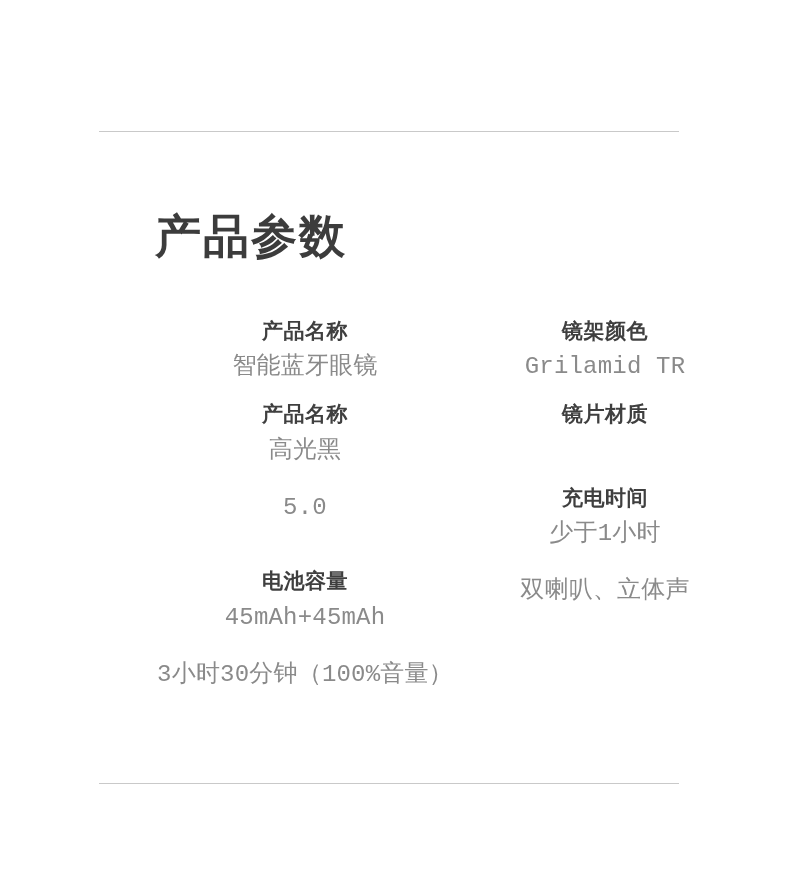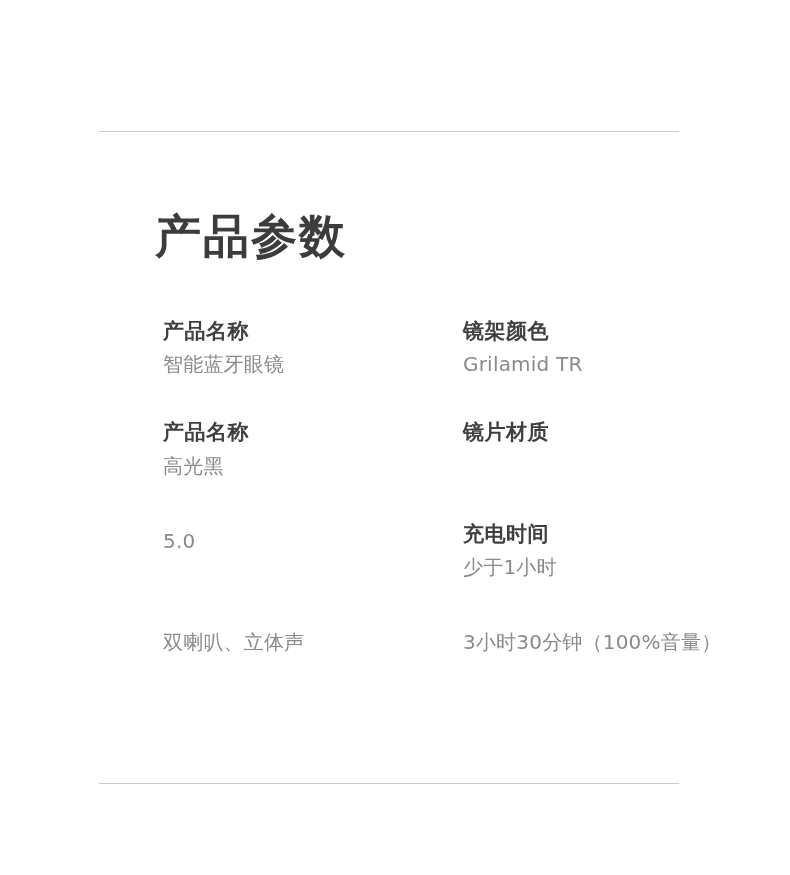--- a/index.html
+++ b/index.html
@@ -12,20 +12,21 @@
     background: #ffffff;
     font-family: "DejaVu Sans", "Liberation Sans", sans-serif;
     color: #4a4a4a;
     overflow: hidden;
   }
   .page {
     position: relative;
     width: 790px;
     height: 702px;
     box-sizing: border-box;
+    text-align: center;
   }
   .rule {
     position: absolute;
     left: 99px;
     width: 580px;
     height: 1px;
     background: #c9c9c9;
   }
   .rule-top { top: 131px; }
   .rule-bottom { top: 783px; }
@@ -44,42 +45,42 @@
   .specs {
     position: absolute;
     left: 155px;
     top: 318px;
     width: 600px;
   }
   .spec-grid {
     display: grid;
     grid-template-columns: 300px 300px;
     grid-auto-rows: auto;
-    row-gap: 42px;
-    margin-left: 8px;
+    row-gap: 19px;
   }
   .spec-cell {
     
   }
   .spec-label {
     font-size: 21px;
     font-weight: bold;
     color: #3f3f3f;
     line-height: 1.25;
     letter-spacing: 0.5px;
     white-space: pre;
   }
   .spec-value {
     margin-top: 7px;
-    font-size: 20px;
+    font-size: 24px;
     font-weight: normal;
     color: #8a8a8a;
     line-height: 1.3;
     letter-spacing: 0.2px;
     white-space: pre;
+    font-family: Liberation Mono, monospace;
   }
   .spec-cell.empty .spec-label,
   .spec-cell.empty .spec-value { visibility: hidden; }
 </style>
 </head>
 <body>
 
 <div class="page">
 
   <div class="rule rule-top"></div>
@@ -110,20 +111,24 @@
 
       <div class="spec-cell">
         <div class="spec-value">5.0</div>
       </div>
 
       <div class="spec-cell">
         <div class="spec-label">充电时间</div>
         <div class="spec-value">少于1小时</div>
       </div>
 
+      <div class="spec-cell">
+        <div class="spec-label">电池容量</div>
+        <div class="spec-value">45mAh+45mAh</div>
+      </div>
 
       <div class="spec-cell">
         <div class="spec-value">双喇叭、立体声</div>
       </div>
 
       <div class="spec-cell">
         <div class="spec-value">3小时30分钟（100%音量）</div>
       </div>
 
       <div class="spec-cell empty">

